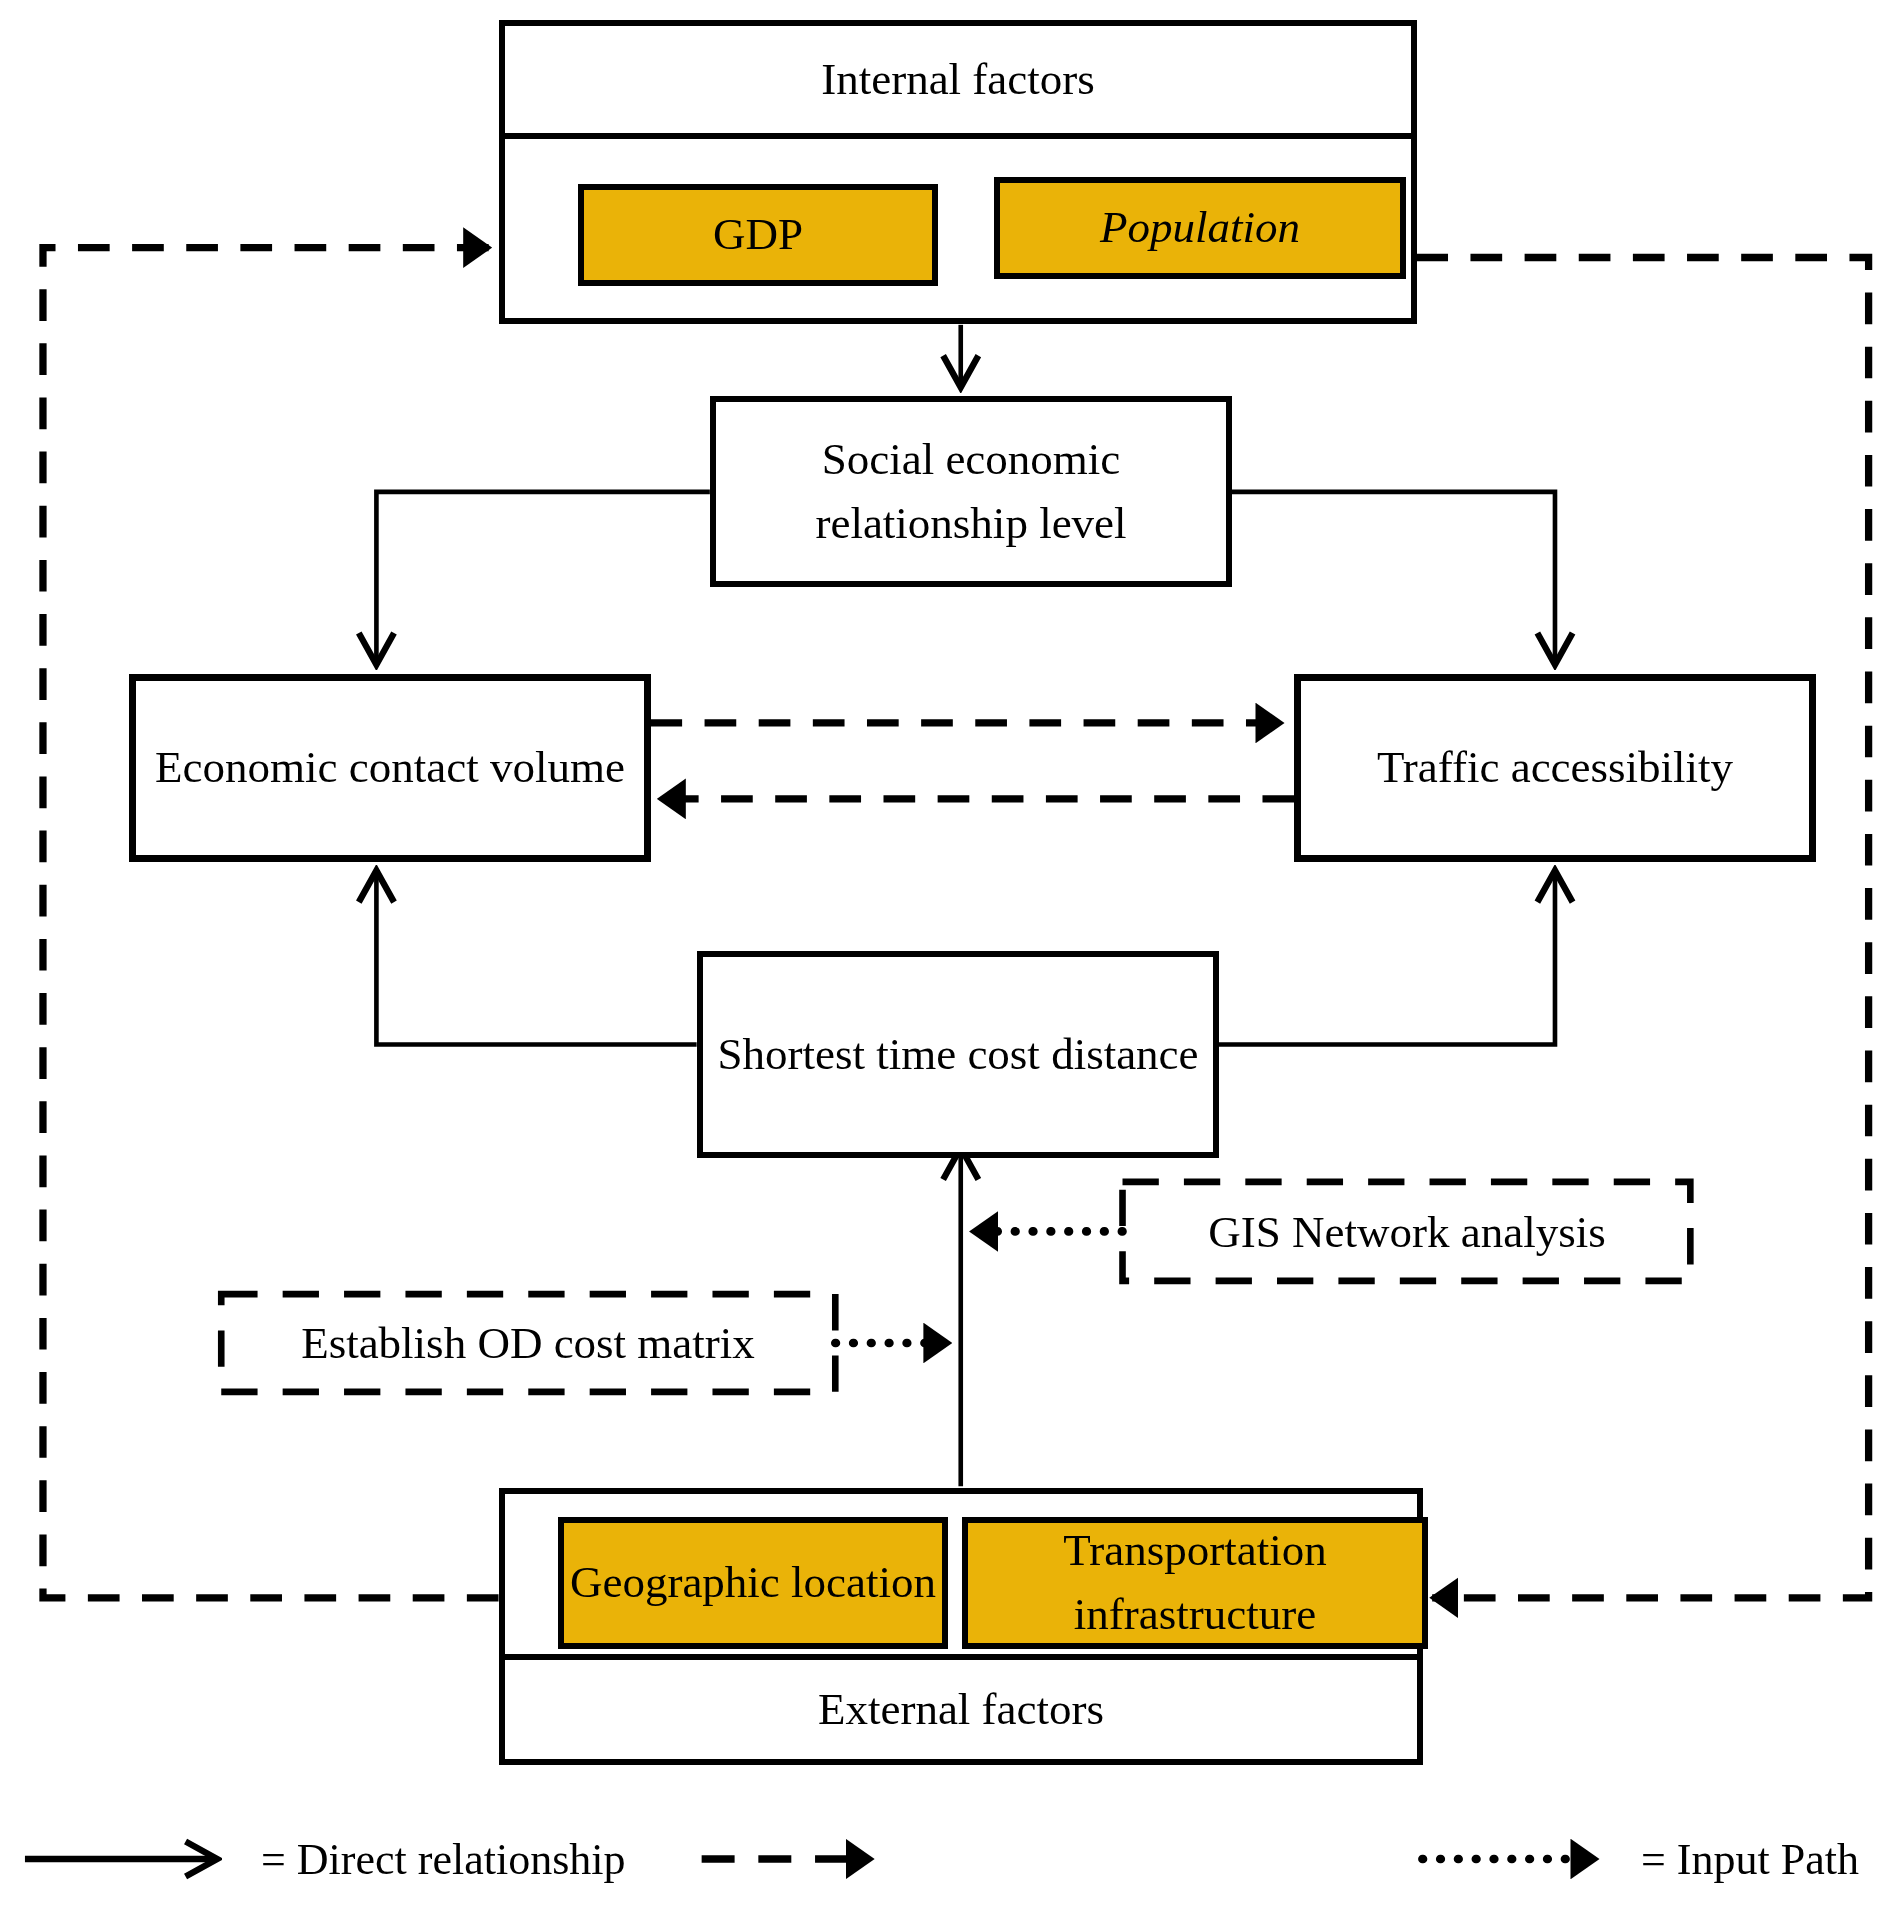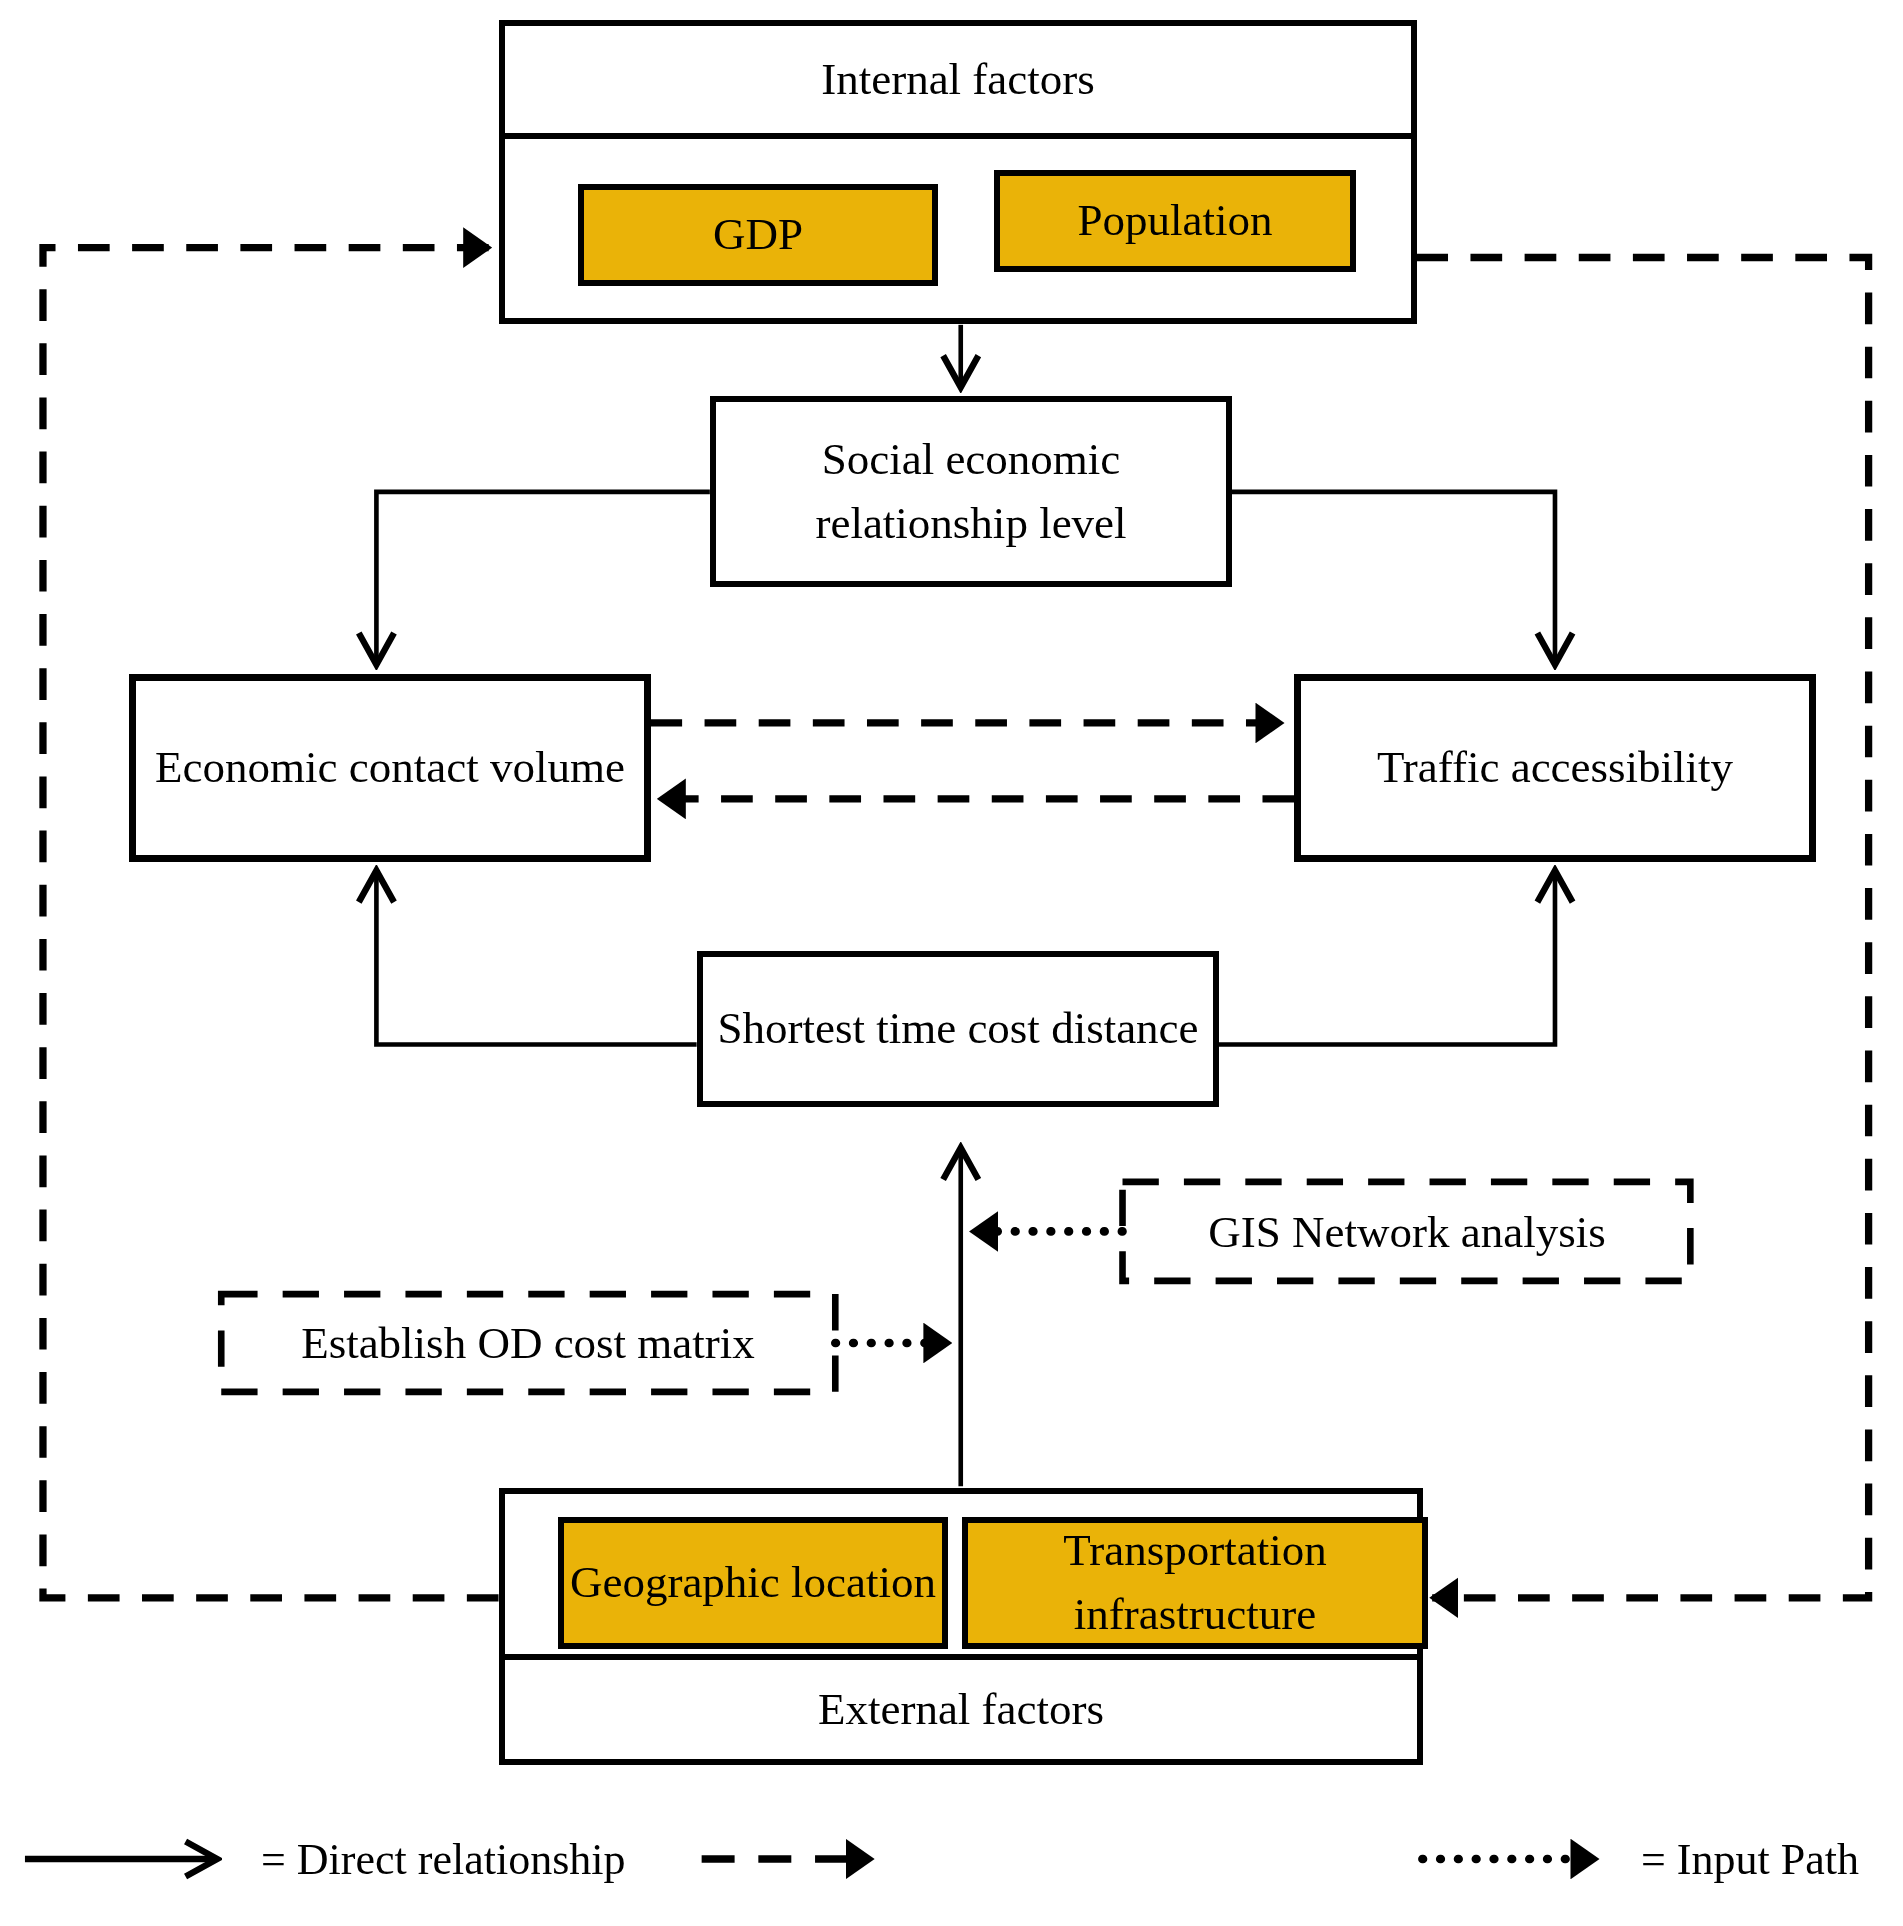--- a/index.html
+++ b/index.html
@@ -63,26 +63,26 @@
     display: flex; align-items: center; justify-content: center;
     text-align: center;
     font-size: 45px;
     line-height: 1.42;
   }
   
   #internal-box { left: 499px; top: 20px; width: 918px; height: 304px; }
   #internal-title { top: 0; height: 107px; }
   #internal-divider { top: 107px; }
   #gdp-box { left: 73px; top: 158px; width: 360px; height: 102px; }
-  #population-box { left: 489px; top: 144px; width: 362px; height: 102px; }
+  #population-box { left: 489px; top: 151px; width: 412px; height: 102px; font-style: italic; }
   
   #social-box { left: 710px; top: 396px; width: 522px; height: 191px; }
   #economic-box { left: 129px; top: 674px; width: 522px; height: 188px; }
   #traffic-box { left: 1294px; top: 674px; width: 522px; height: 188px; padding: 16px 69px; }
-  #shortest-box { left: 697px; top: 951px; width: 522px; height: 156px; }
+  #shortest-box { left: 697px; top: 951px; width: 522px; height: 207px; }
   
   #gis-box { left: 1123px; top: 1182px; width: 568px; height: 99px; }
   #od-box { left: 221px; top: 1294px; width: 614px; height: 98px; }
   
   #external-box { left: 499px; top: 1488px; width: 924px; height: 277px; }
   #geo-box { left: 53px; top: 22.5px; width: 390px; height: 132px; }
   #transport-box { left: 457px; top: 22.5px; width: 466px; height: 132px; }
   #external-divider { top: 160px; }
   #external-title { top: 166px; bottom: 0; }
   

